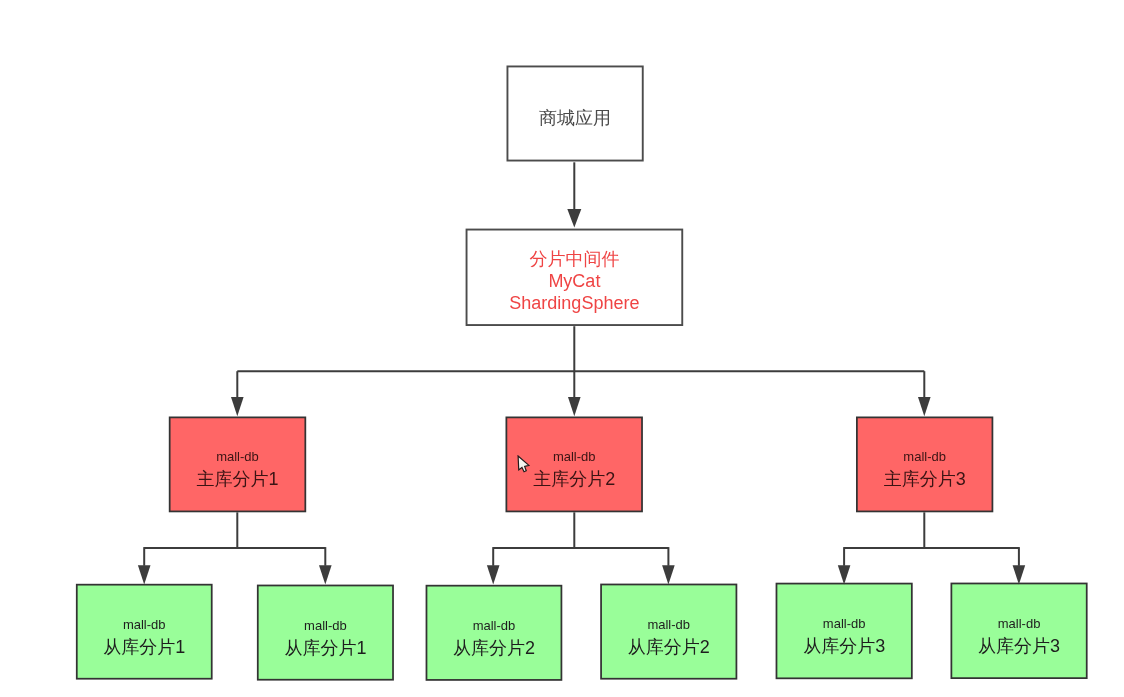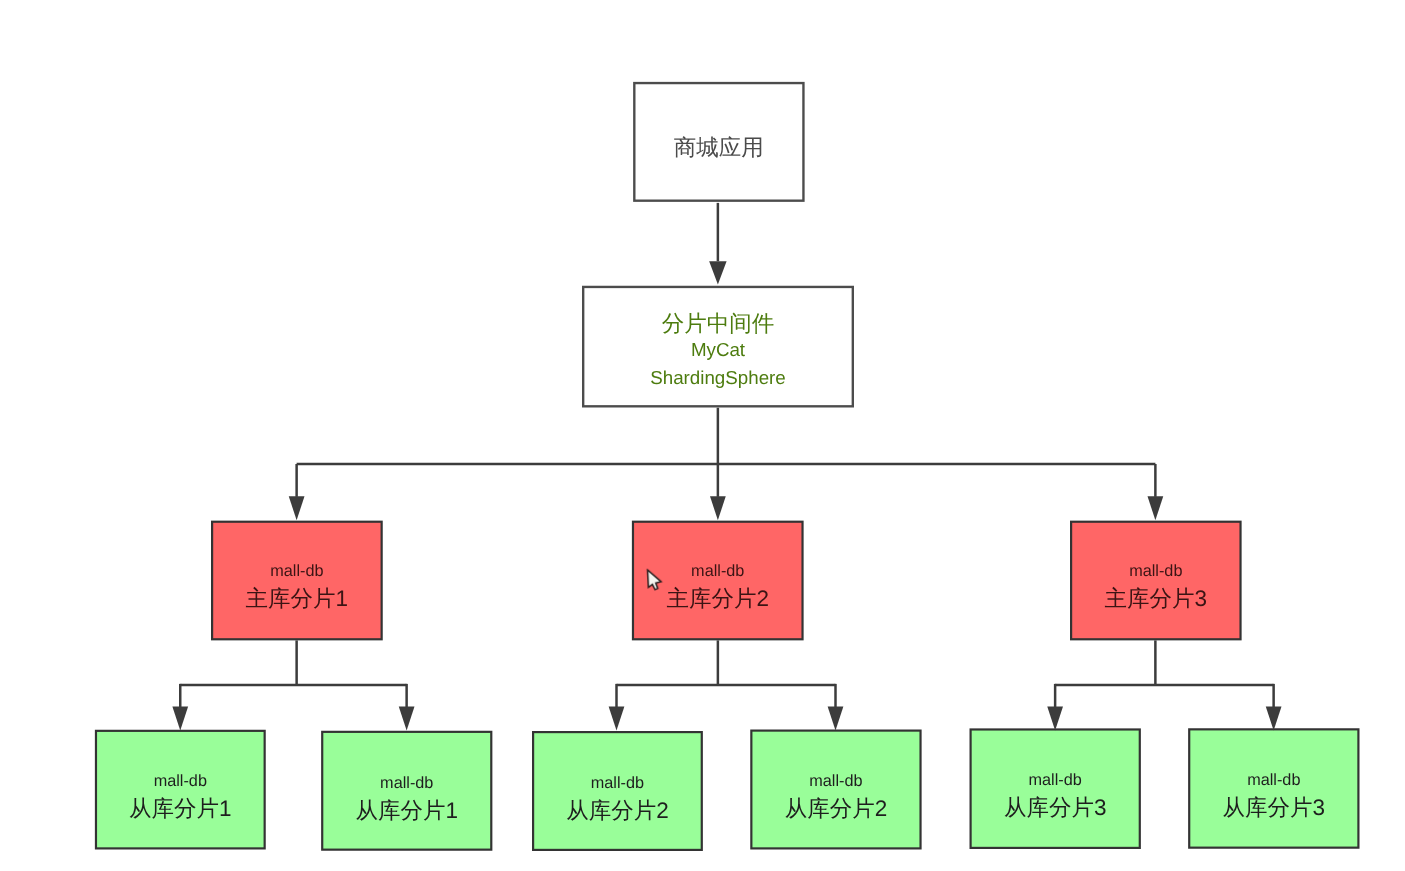--- a/index.html
+++ b/index.html
@@ -36,21 +36,21 @@
     display: flex;
     flex-direction: column;
     align-items: center;
     justify-content: center;
     text-align: center;
     line-height: 22px;
     white-space: nowrap;
   }
   .node .line      { display: block; font-size: 18px; }
   .node .line.lat    { font-size: 13px; }
-  .node .line.lat-sm { font-size: 15px; }
+  .node .line.lat-sm { font-size: 18px; }
   #cursor {
     position: absolute;
     pointer-events: none;
   }
 </style>
 </head>
 <body>
 
 <div id="canvas">
 
@@ -96,21 +96,21 @@
       <polyline points="844.1,547.1 844.1,565.8" fill="none" stroke="#3c3c3c" stroke-width="2"></polyline>
       <path d="M837.8000000000001,565.1999999999999 L850.4,565.1999999999999 L844.1,584.4 Z" fill="#3c3c3c"></path>
       <polyline points="1018.9,547.1 1018.9,565.8" fill="none" stroke="#3c3c3c" stroke-width="2"></polyline>
       <path d="M1012.6,565.1999999999999 L1025.2,565.1999999999999 L1018.9,584.4 Z" fill="#3c3c3c"></path>
     </svg>
 
   <div id="labels">
     <div class="node node-plain" style="left: 506.5px; top: 65.5px; width: 137.2px; height: 96px; color: rgb(75, 75, 75);">
       <span class="line">商城应用</span>
     </div>
-    <div class="node node-plain" style="left: 465.6px; top: 228.6px; width: 217.6px; height: 97.4px; color: #4d7c0f;">
+    <div class="node node-plain" style="left: 465.6px; top: 228.6px; width: 217.6px; height: 97.4px; color: #ef4444;">
       <span class="line">分片中间件</span>
       <span class="line lat-sm">MyCat</span>
       <span class="line lat-sm">ShardingSphere</span>
     </div>
     <div class="node node-red" style="left: 168.8px; top: 416.5px; width: 137.4px; height: 95.8px; color: rgb(59, 20, 20);">
       <span class="line lat">mall-db</span>
       <span class="line">主库分片1</span>
     </div>
     <div class="node node-red" style="left: 505.5px; top: 416.5px; width: 137.4px; height: 95.8px; color: rgb(59, 20, 20);">
       <span class="line lat">mall-db</span>

